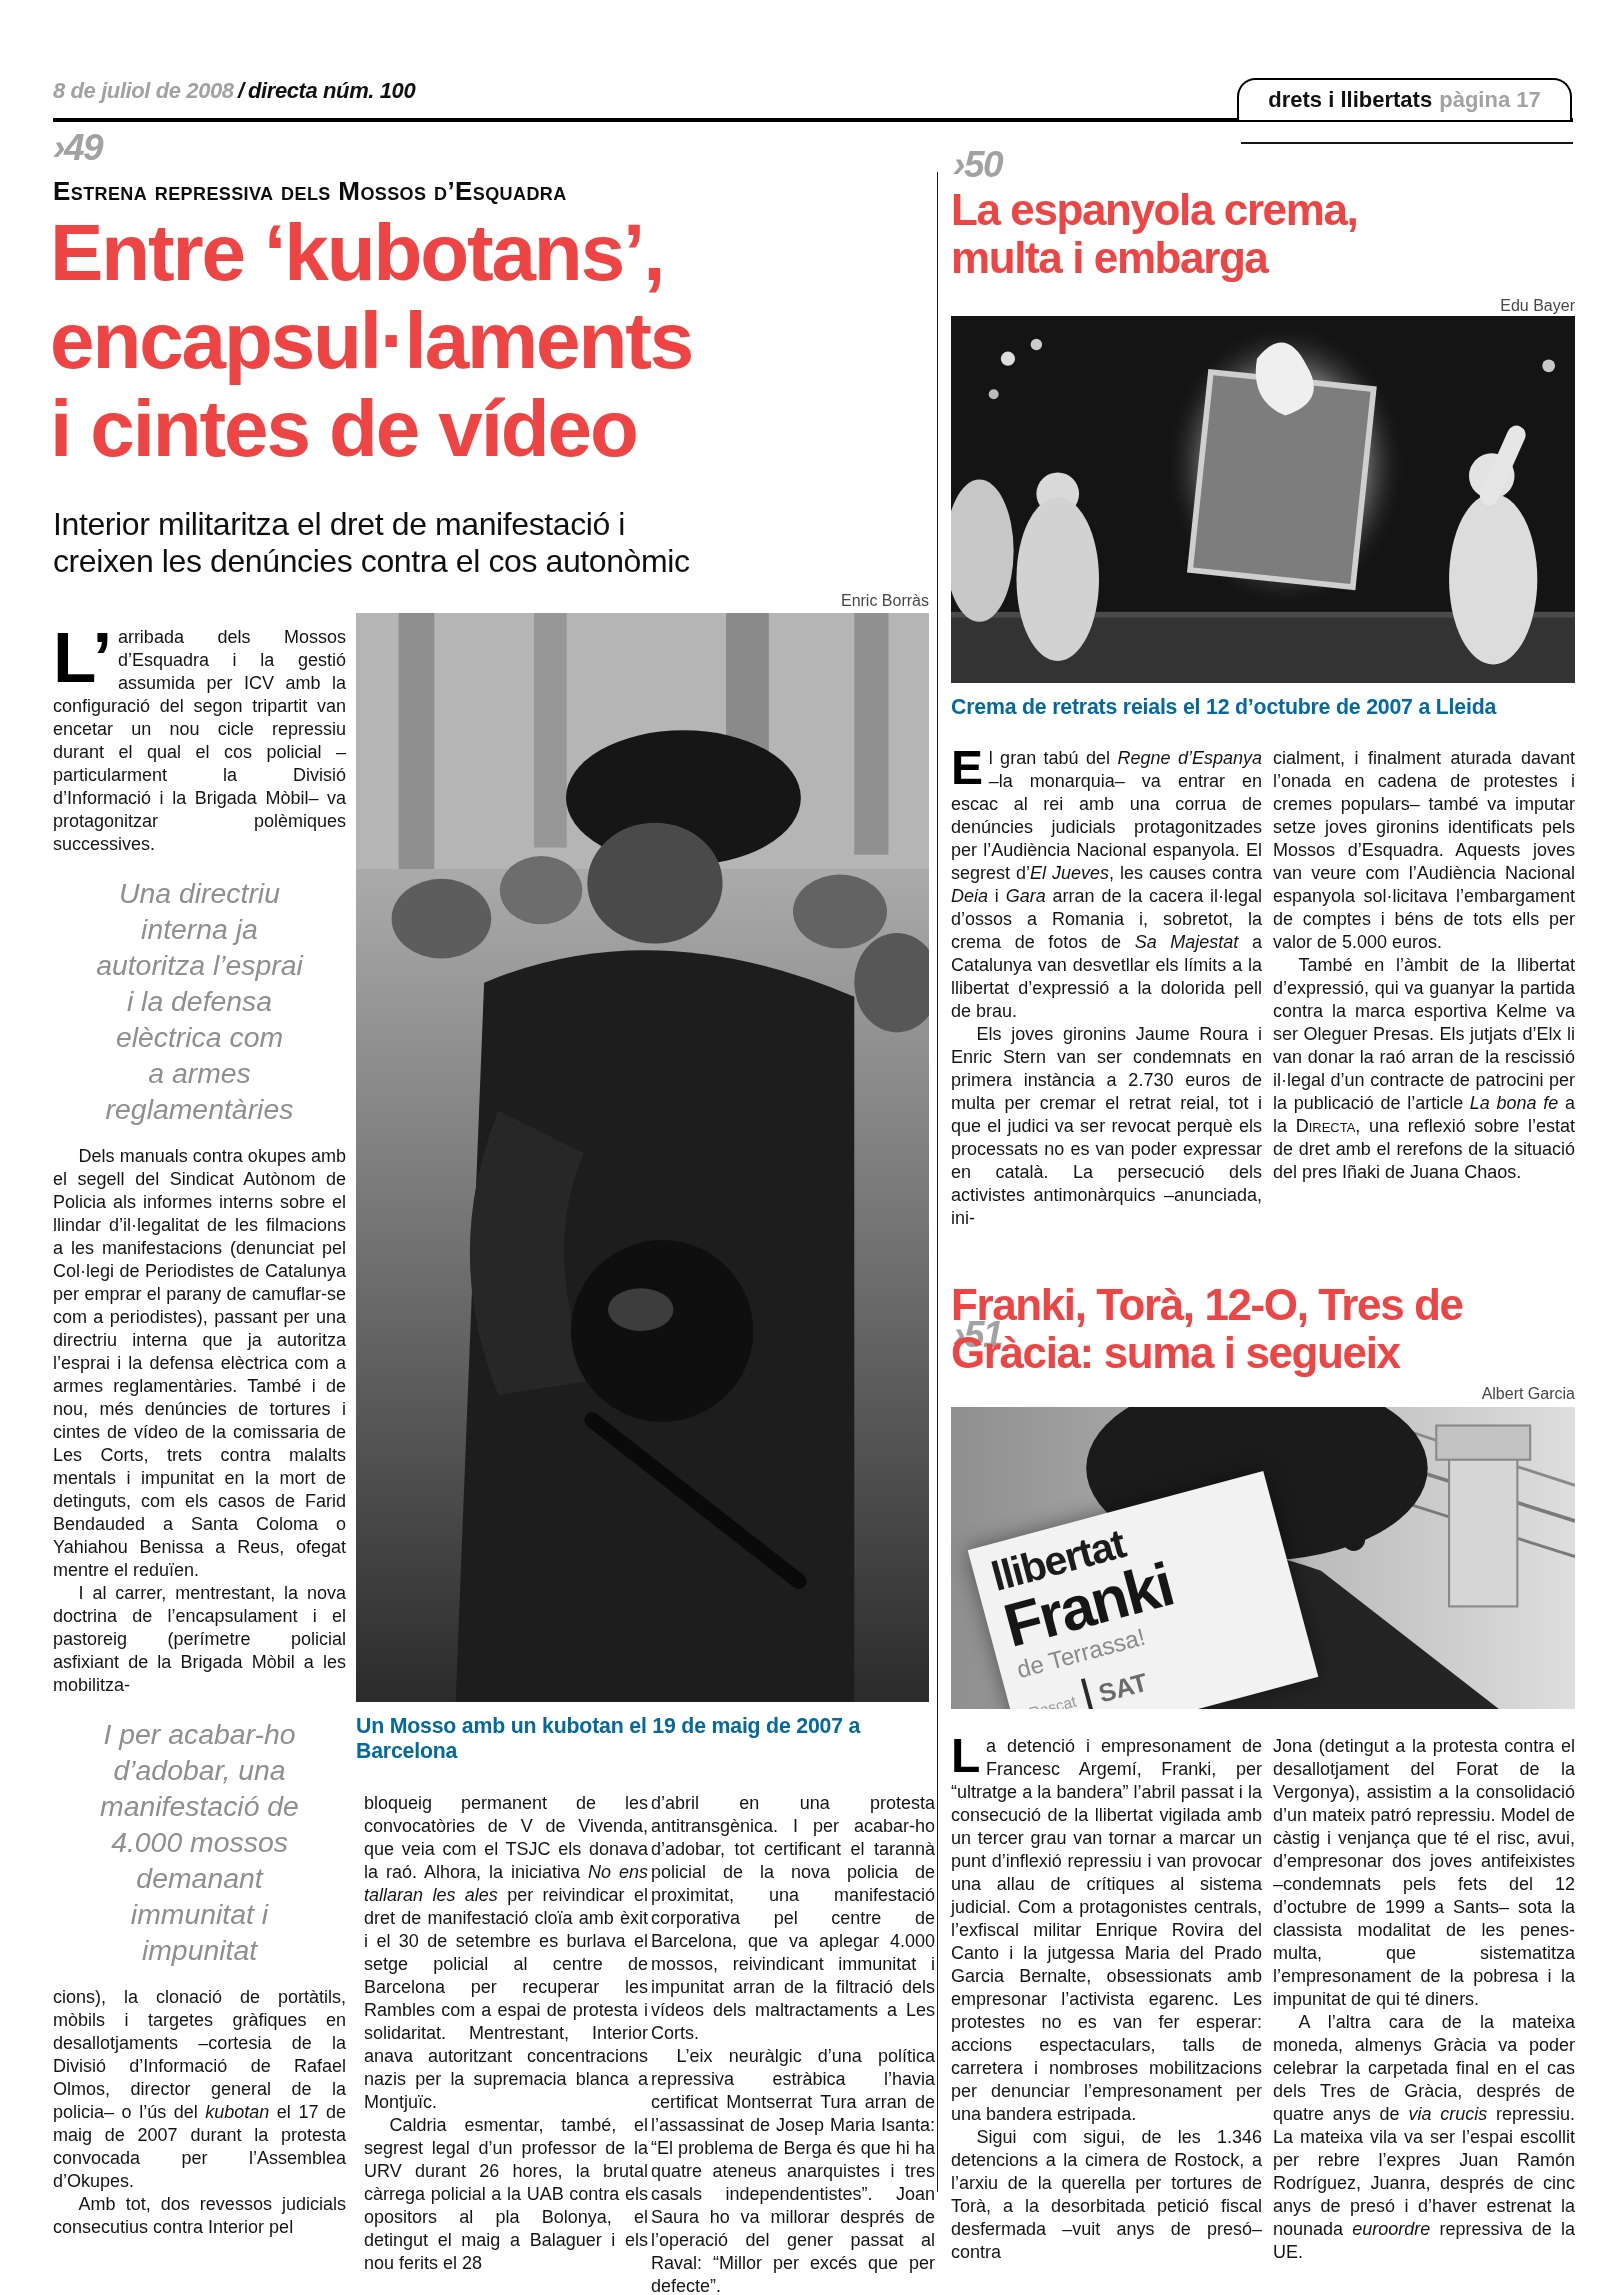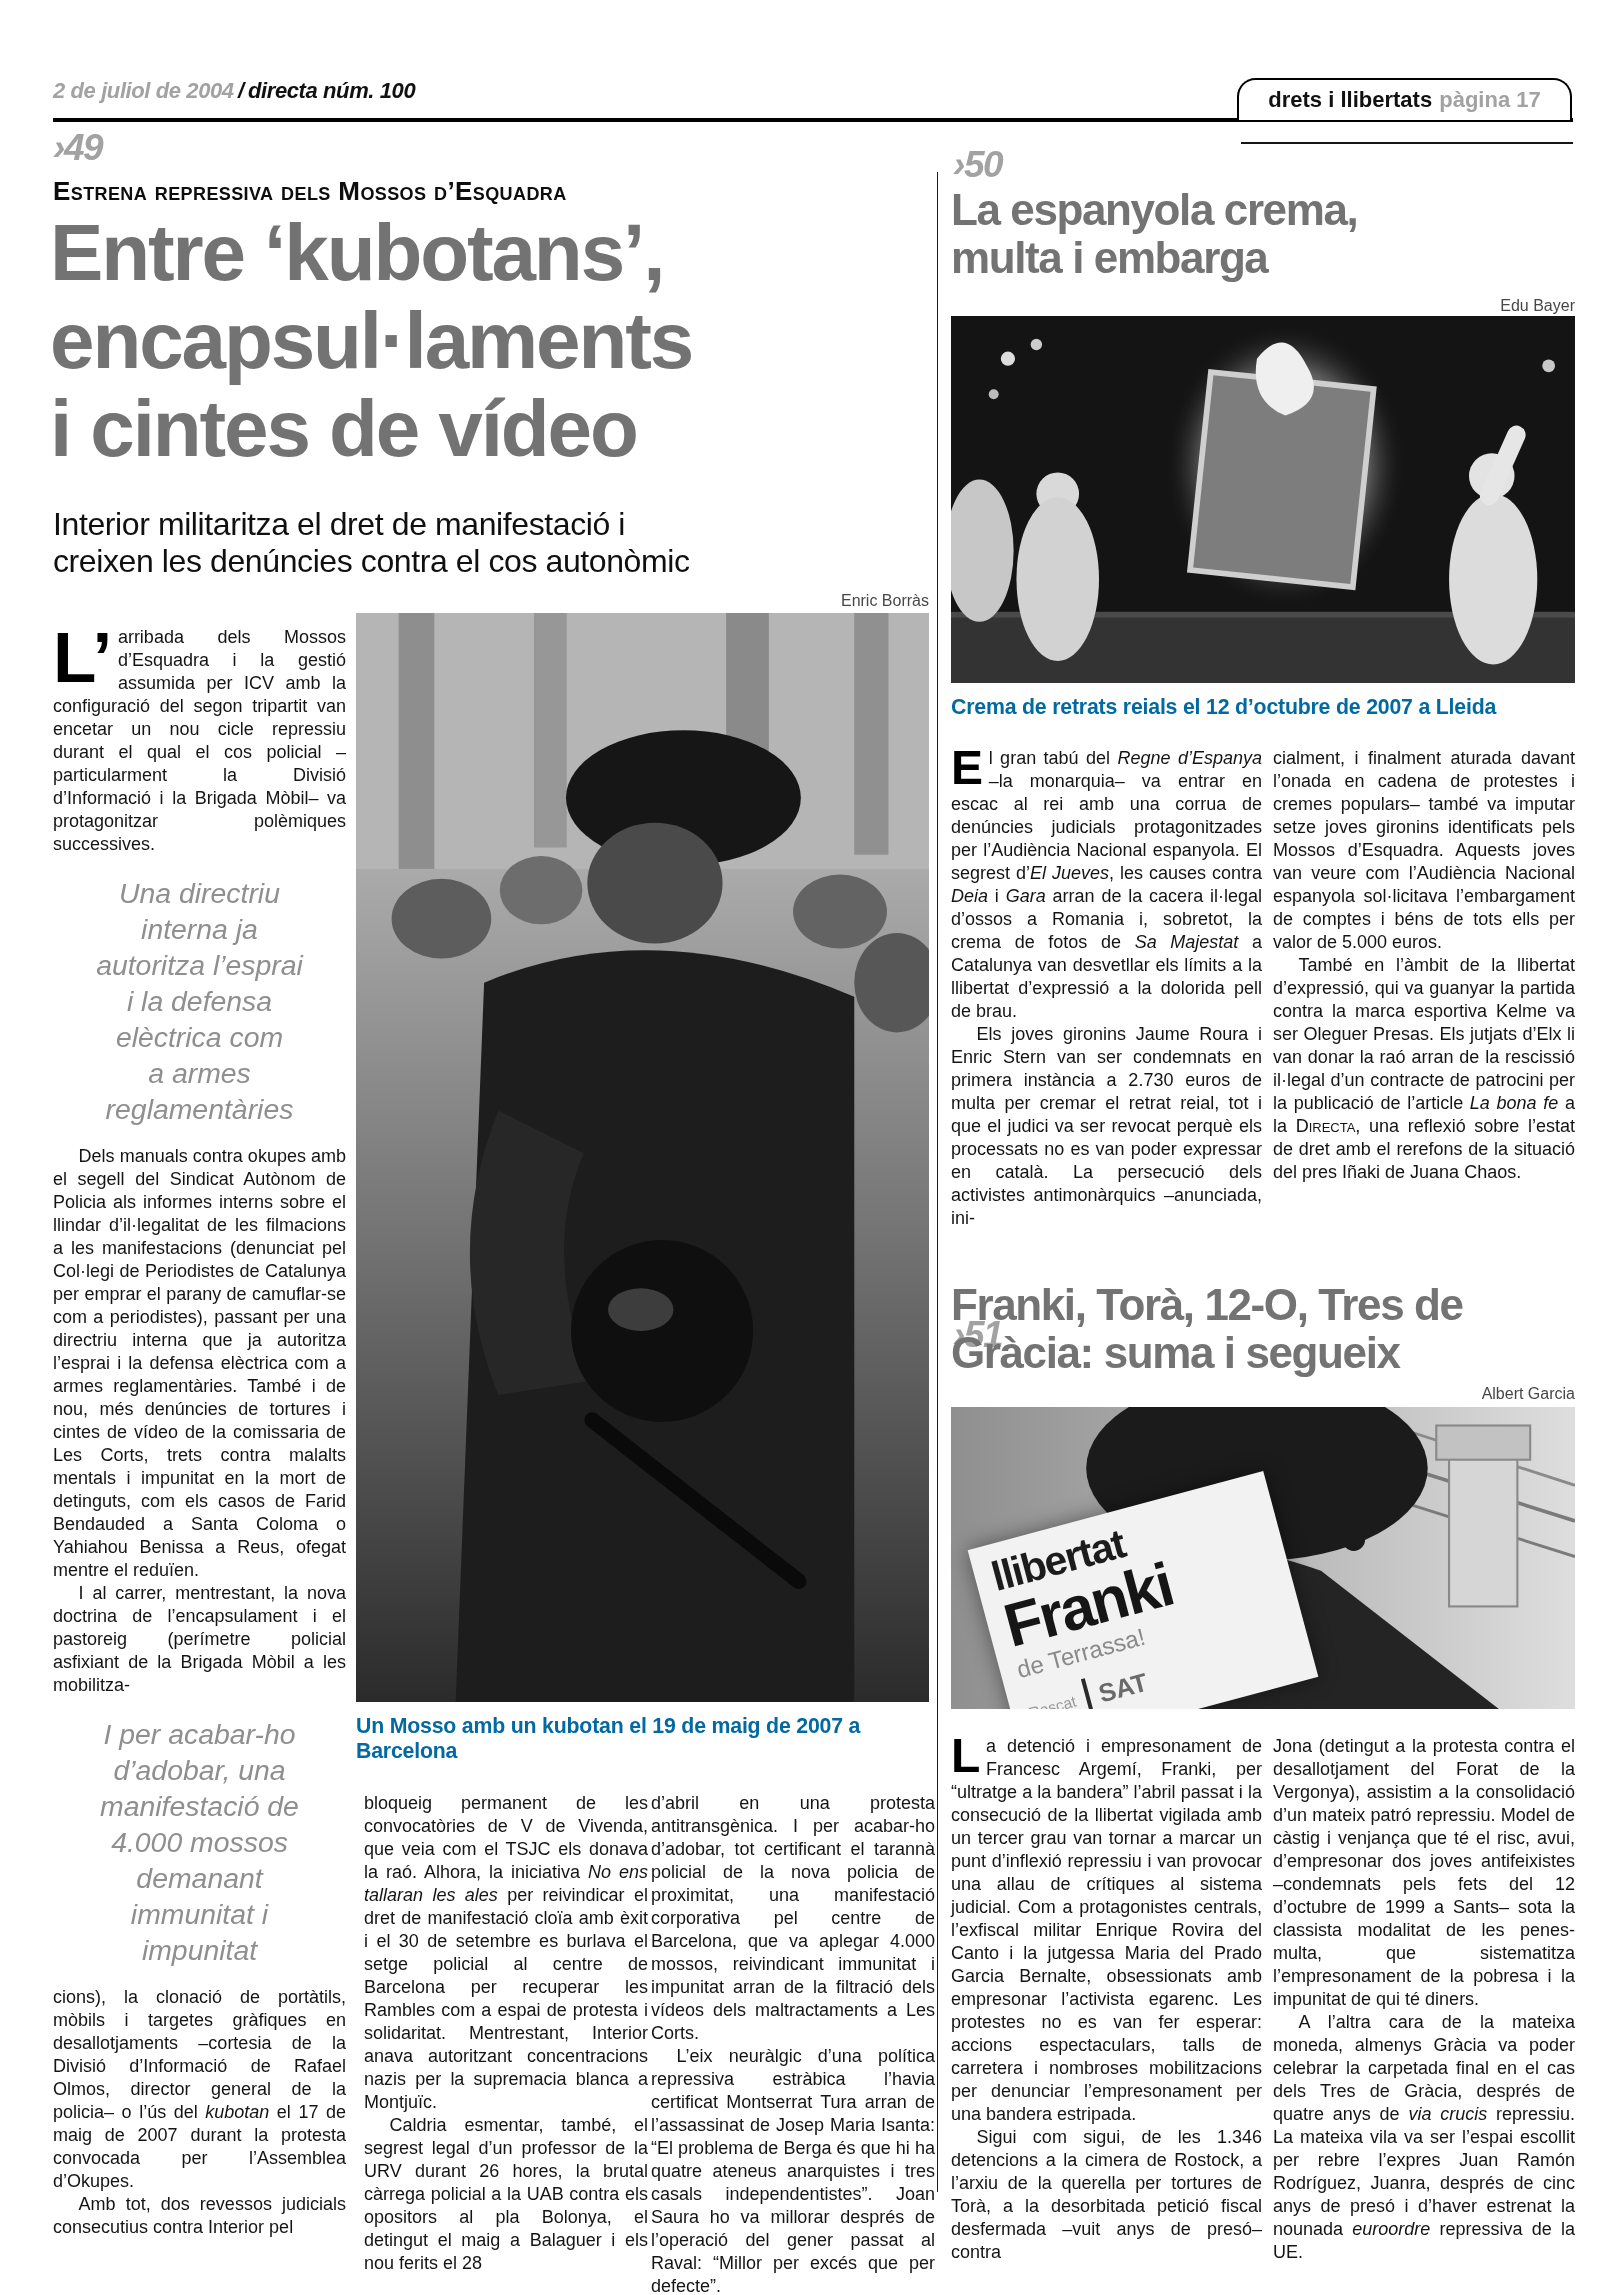--- a/index.html
+++ b/index.html
@@ -15,21 +15,21 @@
   .section-tab{left:1237px;top:78px;width:331px;height:40px;border:2.1px solid #000;border-bottom:none;
                border-radius:18.5px 18.5px 0 0;background:#fff;display:flex;align-items:center;justify-content:center;
                gap:7.1px;font-size:22px;font-weight:700;}
   .section-tab .pg{color:#a2a2a2;}
   .right-top-rule{left:1241px;top:142px;width:332px;height:2.1px;background:#161616;}
   .col-divider{left:937px;top:172px;width:1.4px;height:2020px;background:#1c1c1c;}
 
   
   .art-num{font-size:37px;font-weight:700;font-style:italic;color:#a2a2a2;letter-spacing:-1.4px;}
   .kicker{font-size:26px;font-weight:700;font-variant:small-caps;letter-spacing:0.4px;color:#0d0d0d;}
-  .headline{font-weight:700;line-height:1.1;white-space:pre-line;color:#737373;}
+  .headline{font-weight:700;line-height:1.1;white-space:pre-line;color:#ef4444;}
   .h-49{font-size:80px;letter-spacing:-2.1px;}
   .h-right{font-size:44px;letter-spacing:-1.4px;line-height:1.08;}
   .subhead{font-size:32px;line-height:1.17;white-space:pre-line;color:#101010;letter-spacing:-0.4px;}
   .credit{font-size:16px;color:#474747;text-align:right;}
   .caption{font-size:21.3px;font-weight:700;color:#0369a1;letter-spacing:-0.2px;}
 
   .bodycol{font-size:18px;line-height:23px;text-align:justify;color:#141414;}
   .bodycol p{margin:0;text-indent:25.6px;}
   .bodycol p.noind{text-indent:0;}
   .pullquote{font-style:italic;color:#8f8f8f;font-size:28.4px;line-height:36px;text-align:center;
@@ -52,21 +52,21 @@
   .placard .w4{font-size:15.6px;color:#9a9a9a;}
   .placard .bar{width:4.3px;height:40px;background:#2a2a2a;}
   .placard .w5{font-size:25.6px;font-weight:700;color:#6a6a6a;}
 </style>
 </head>
 <body>
 
 <div class="page">
 
   <div class="abs masthead">
-    <span class="date">2 de juliol de 2004</span><span class="slash">/</span><span>directa núm. 100</span>
+    <span class="date">8 de juliol de 2008</span><span class="slash">/</span><span>directa núm. 100</span>
   </div>
   <div class="abs header-rule"></div>
   <div class="abs section-tab">
     <span>drets i llibertats</span>
     <span class="pg">pàgina 17</span>
   </div>
   <div class="abs right-top-rule"></div>
   <div class="abs col-divider"></div>
 
   <section>

